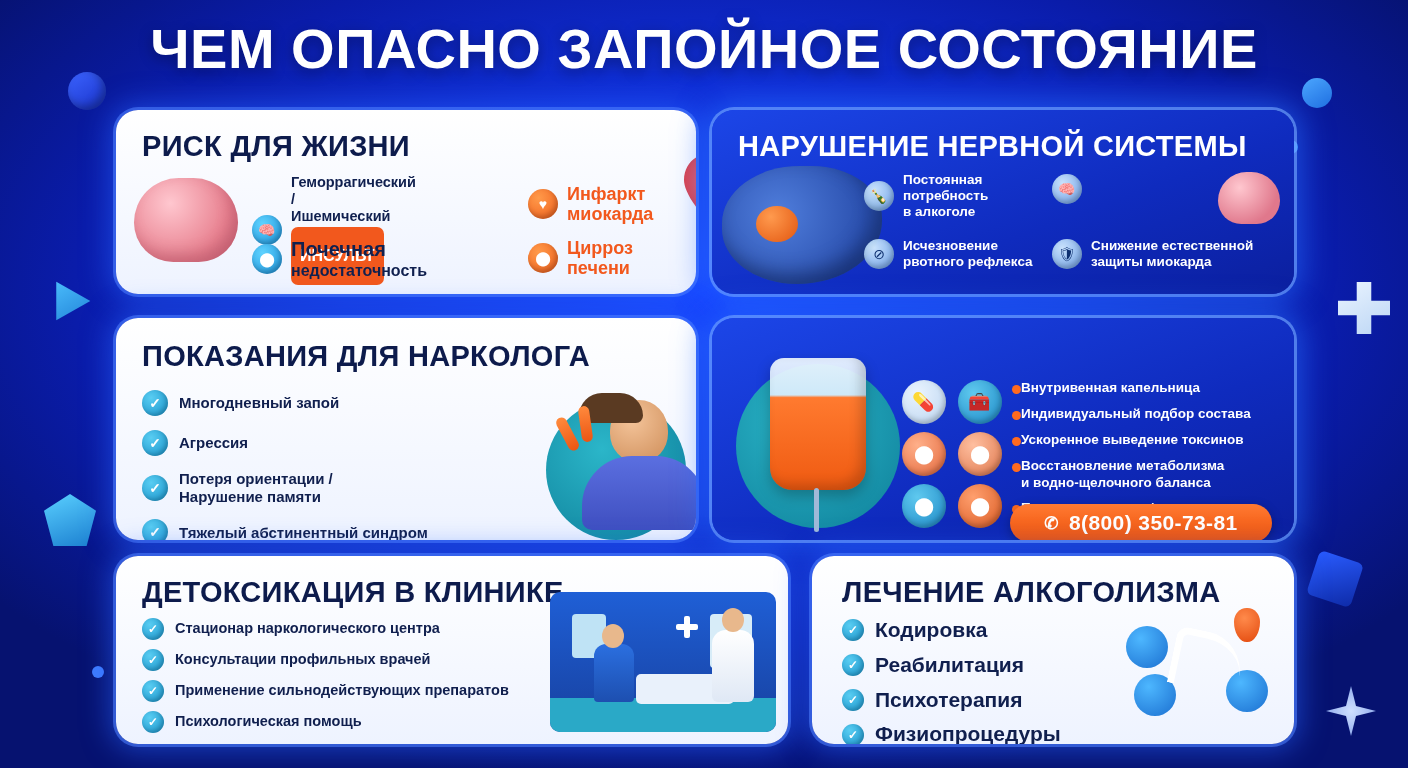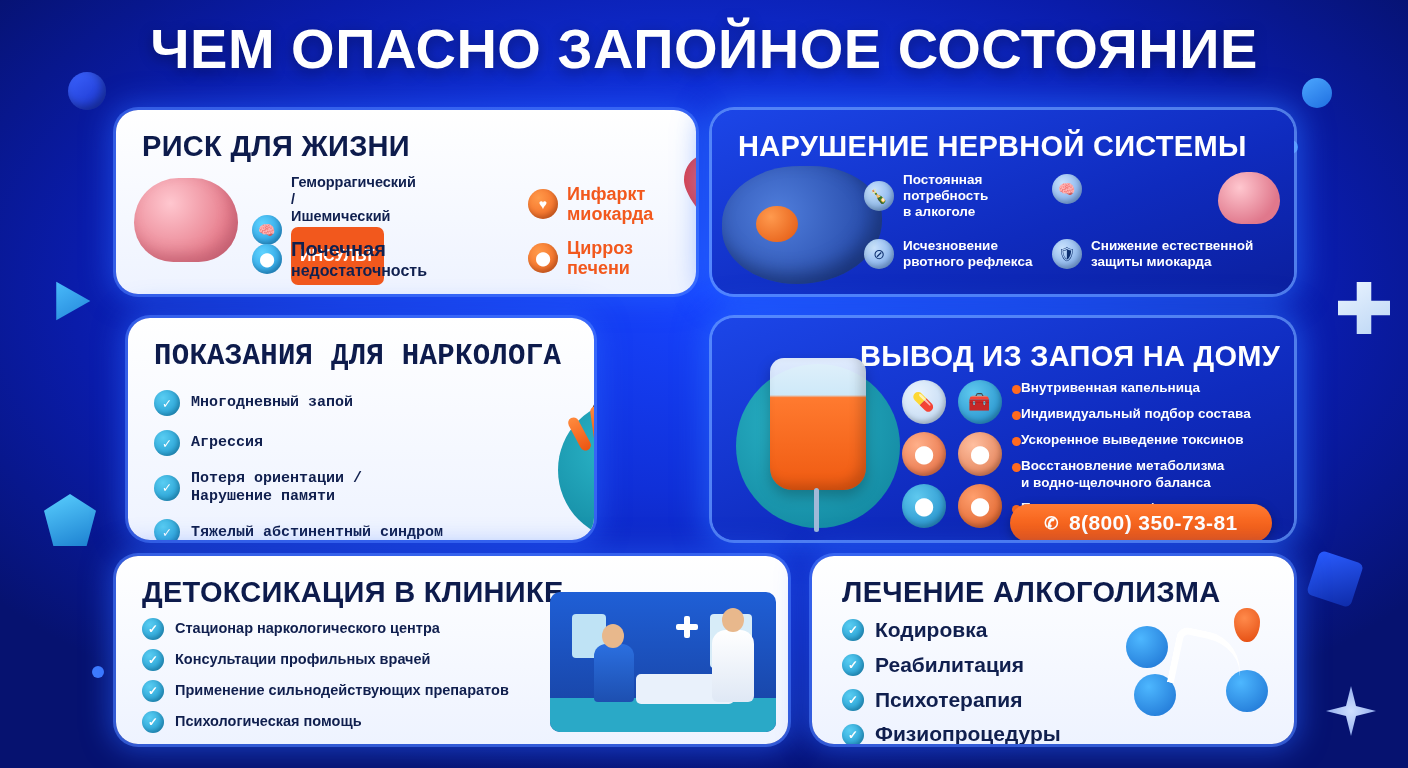--- a/index.html
+++ b/index.html
@@ -91,21 +91,21 @@
   
   #card-nerv { left: 712px; top: 110px; width: 582px; height: 184px; }
   #card-nerv h2 { position: absolute; left: 26px; top: 20px; }
   .nerv-txt { font-size: 13.5px; line-height: 1.2; color: #ffffff; font-weight: bold; }
   .badge-ico.glass {
     background: radial-gradient(circle at 35% 30%, rgba(210,235,255,.95), rgba(120,175,235,.85));
     color:#0e3070;
   }
 
   
-  #card-narc { left: 128px; top: 318px; width: 466px; height: 222px; font-family: Liberation Mono, monospace; }
+  #card-narc { left: 116px; top: 318px; width: 580px; height: 222px; }
   #card-narc h2 { position: absolute; left: 26px; top: 22px; }
   .check-list { position: absolute; left: 26px; top: 72px; display: flex; flex-direction: column; gap: 14px; }
   .check-item { display: flex; align-items: center; gap: 11px; }
   .check-ico {
     width: 26px; height: 26px; border-radius: 50%; flex: 0 0 auto;
     background: radial-gradient(circle at 35% 30%, #59cdf2, #1791c9);
     display: flex; align-items: center; justify-content: center;
     color: #fff; font-size: 14px; font-weight: bold;
     box-shadow: inset -2px -2px 4px rgba(0,0,0,.2);
   }
@@ -358,21 +358,20 @@
 Нарушение памяти</span>
       </div>
       <div class="check-item">
         <span class="check-ico">✓</span>
         <span class="check-txt">Тяжелый абстинентный синдром</span>
       </div>
     </div>
   </div>
 
   <div class="card dark" id="card-vyvod">
-    <h2>ВЫВОД ИЗ ЗАПОЯ НА ДОМУ</h2>
 
     <div class="illu teal-circle" style="left:24px; top:46px; width:164px; height:164px;"></div>
     <div class="illu" style="left:58px; top:40px;">
       <div class="iv-bag"></div>
       <div class="iv-tube"></div>
     </div>
 
     <div class="illu" style="left:190px; top:62px;">
       <div style="display:grid; grid-template-columns:repeat(2,52px); grid-template-rows:repeat(3,48px); gap:4px;">
         <div class="badge-ico" style="width:44px;height:44px;font-size:18px;background:radial-gradient(circle at 35% 30%,#eaf4ff,#b9d3ef);color:#24489c;">💊</div>

